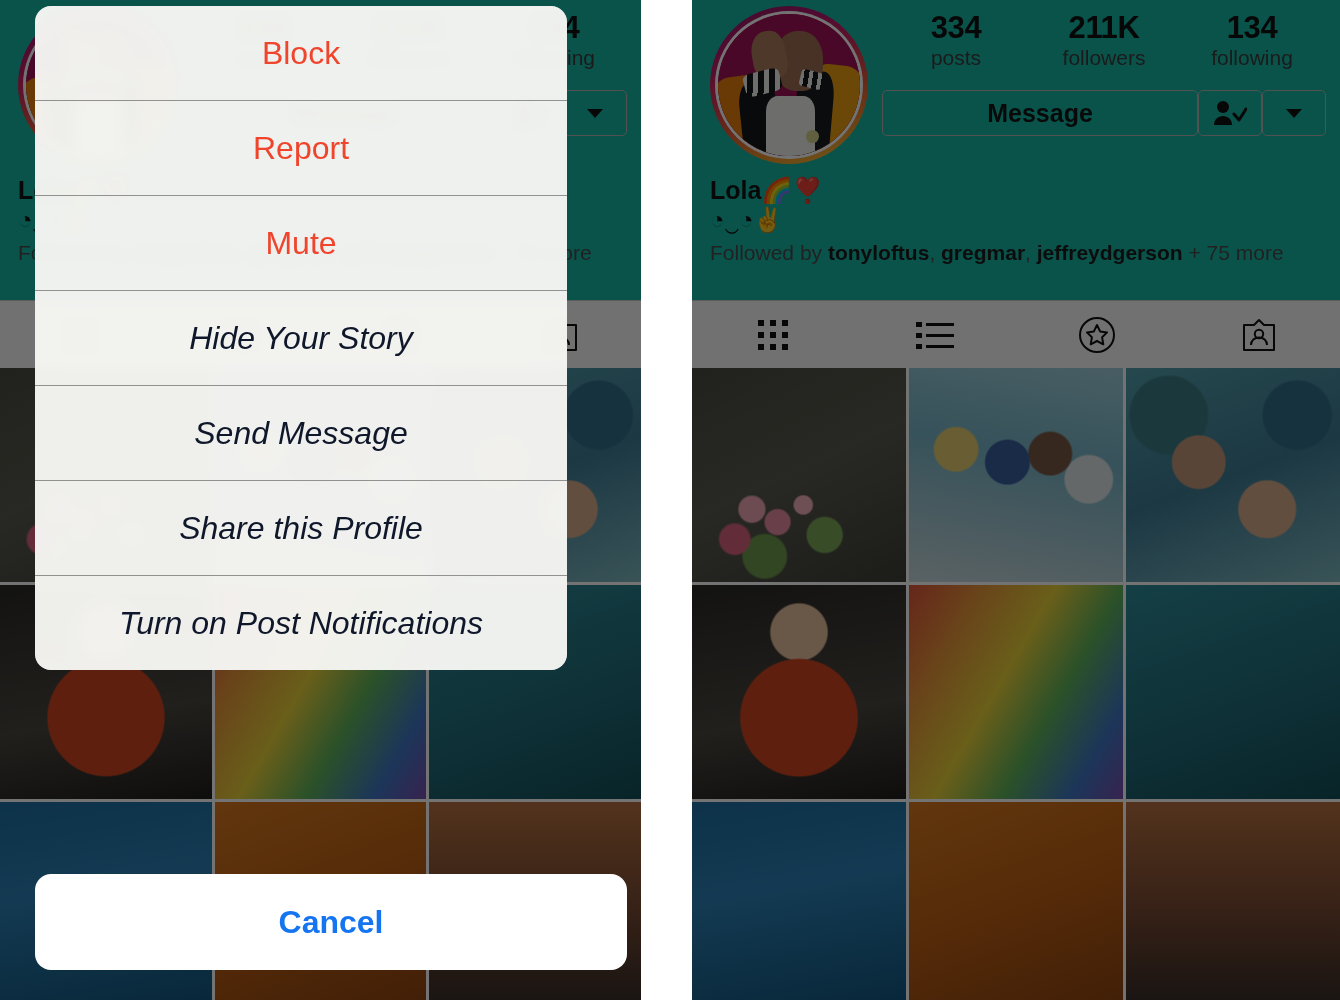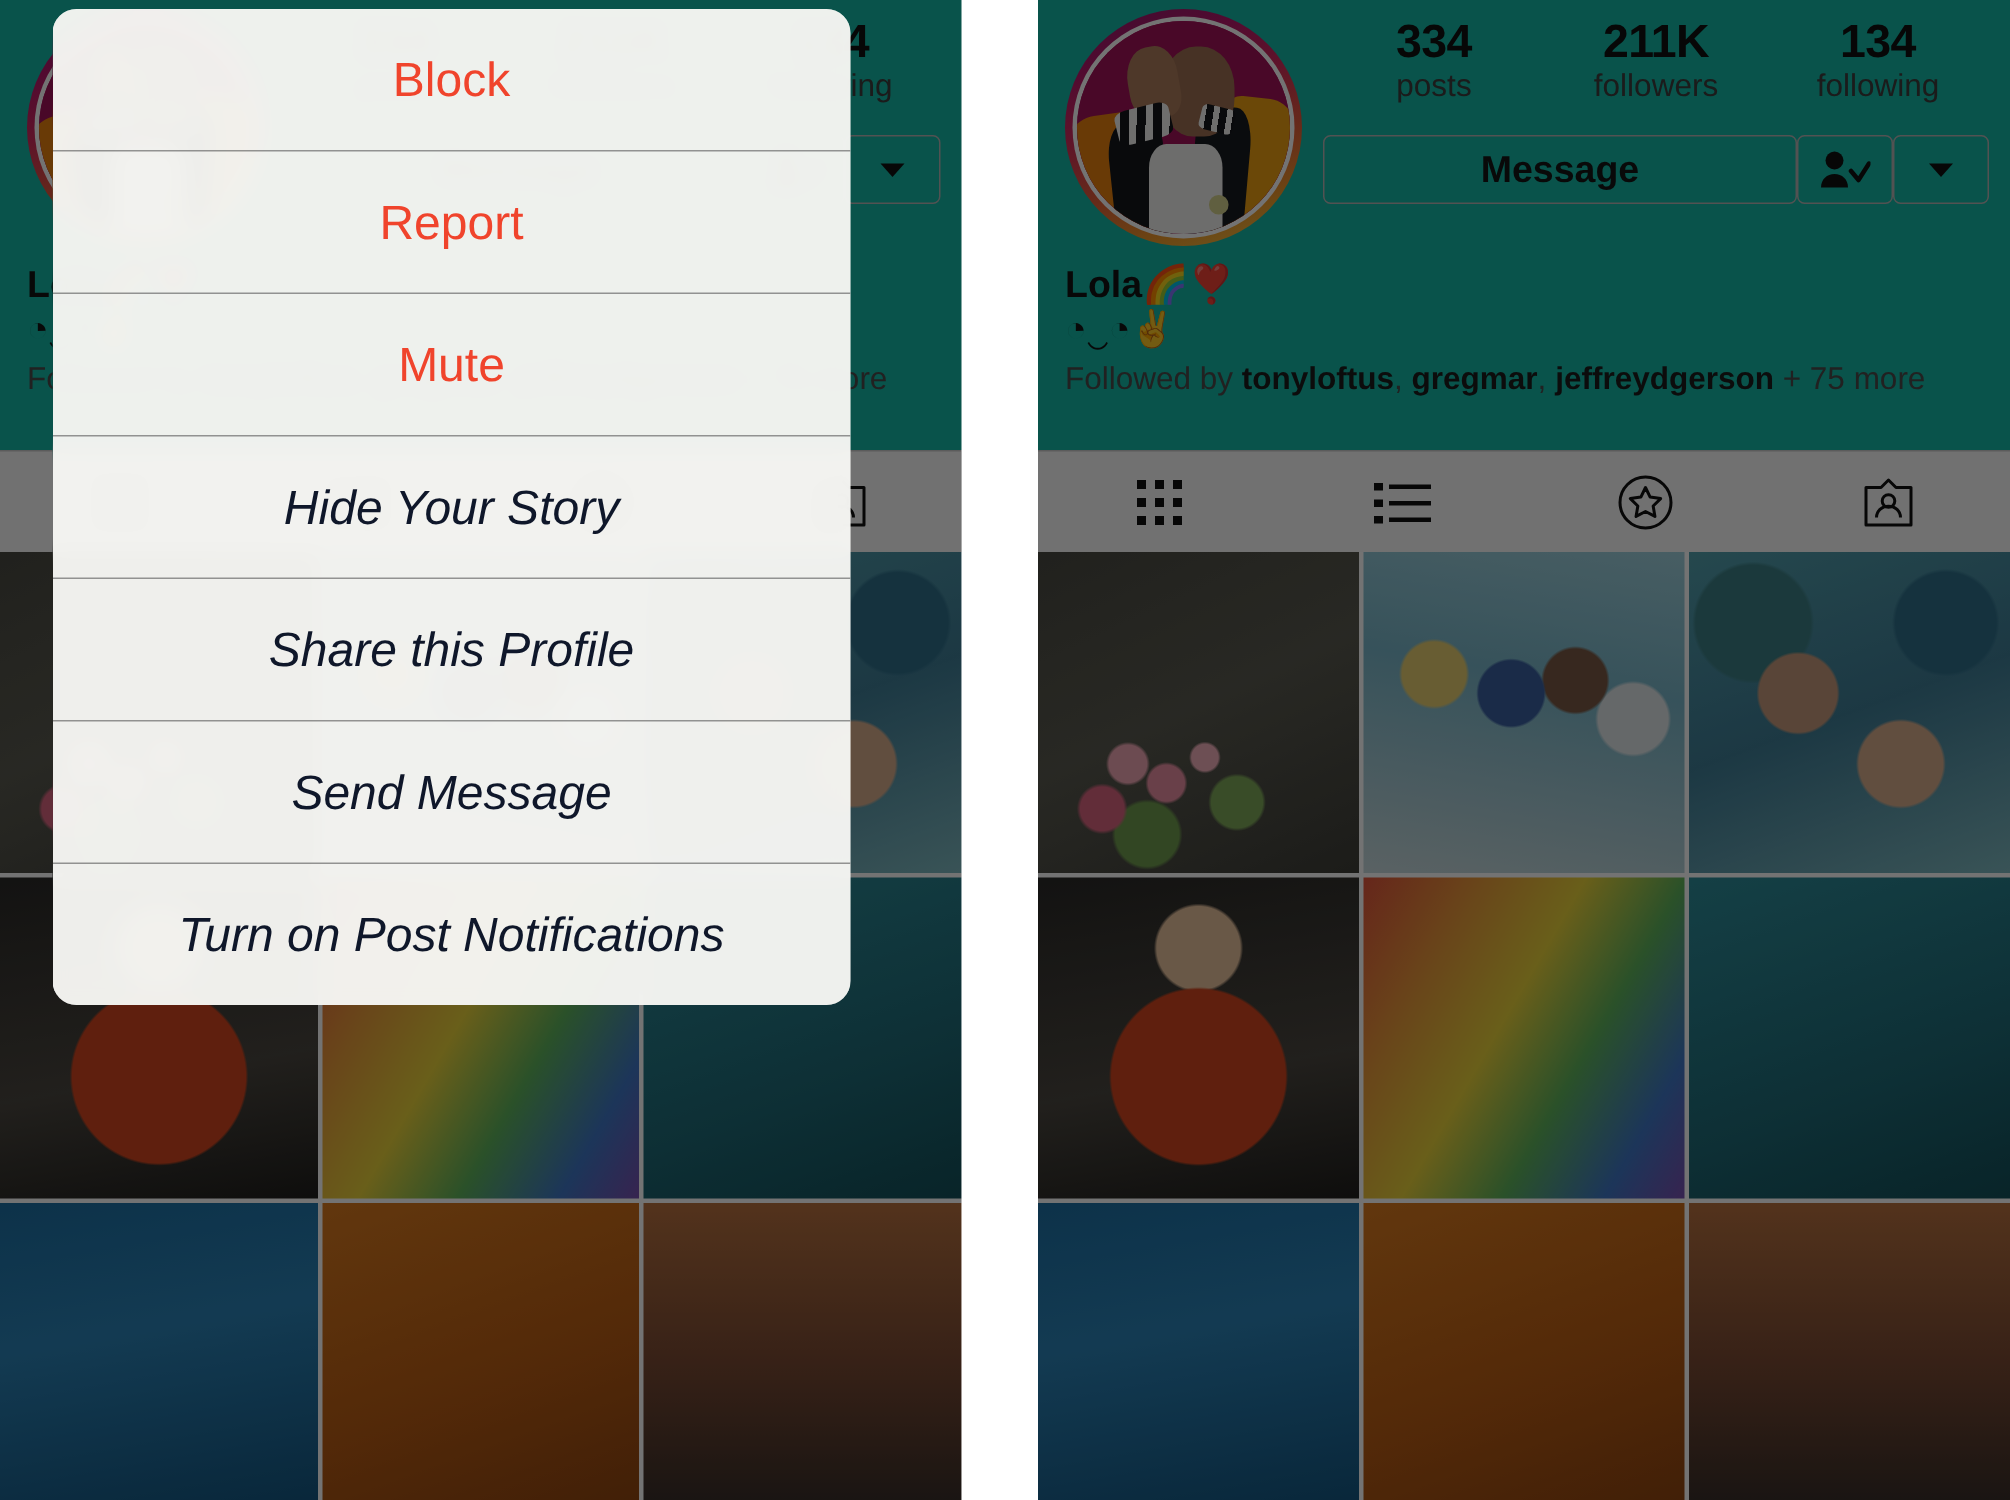--- a/index.html
+++ b/index.html
@@ -478,25 +478,26 @@
       </div>
     </div>
 
     <div class="dim"></div>
 
     <div class="sheet" id="left-sheet">
       <div class="sheet-row red">Block</div>
       <div class="sheet-row red">Report</div>
       <div class="sheet-row red">Mute</div>
       <div class="sheet-row blue">Hide Your Story</div>
+      <div class="sheet-row blue">Send Message</div>
       <div class="sheet-row blue">Share this Profile</div>
-      <div class="sheet-row blue">Send Message</div>
       <div class="sheet-row blue">Turn on Post Notifications</div>
     </div>
 
+    <div class="sheet-cancel" id="left-cancel">Cancel</div>
   </div>
 
   <div class="panel" id="panel-right">
 
     <div class="profile">
       <div class="profile-top">
 
         <div class="avatar-ring">
           <div class="avatar-inner">
             <div class="avatar-photo">

